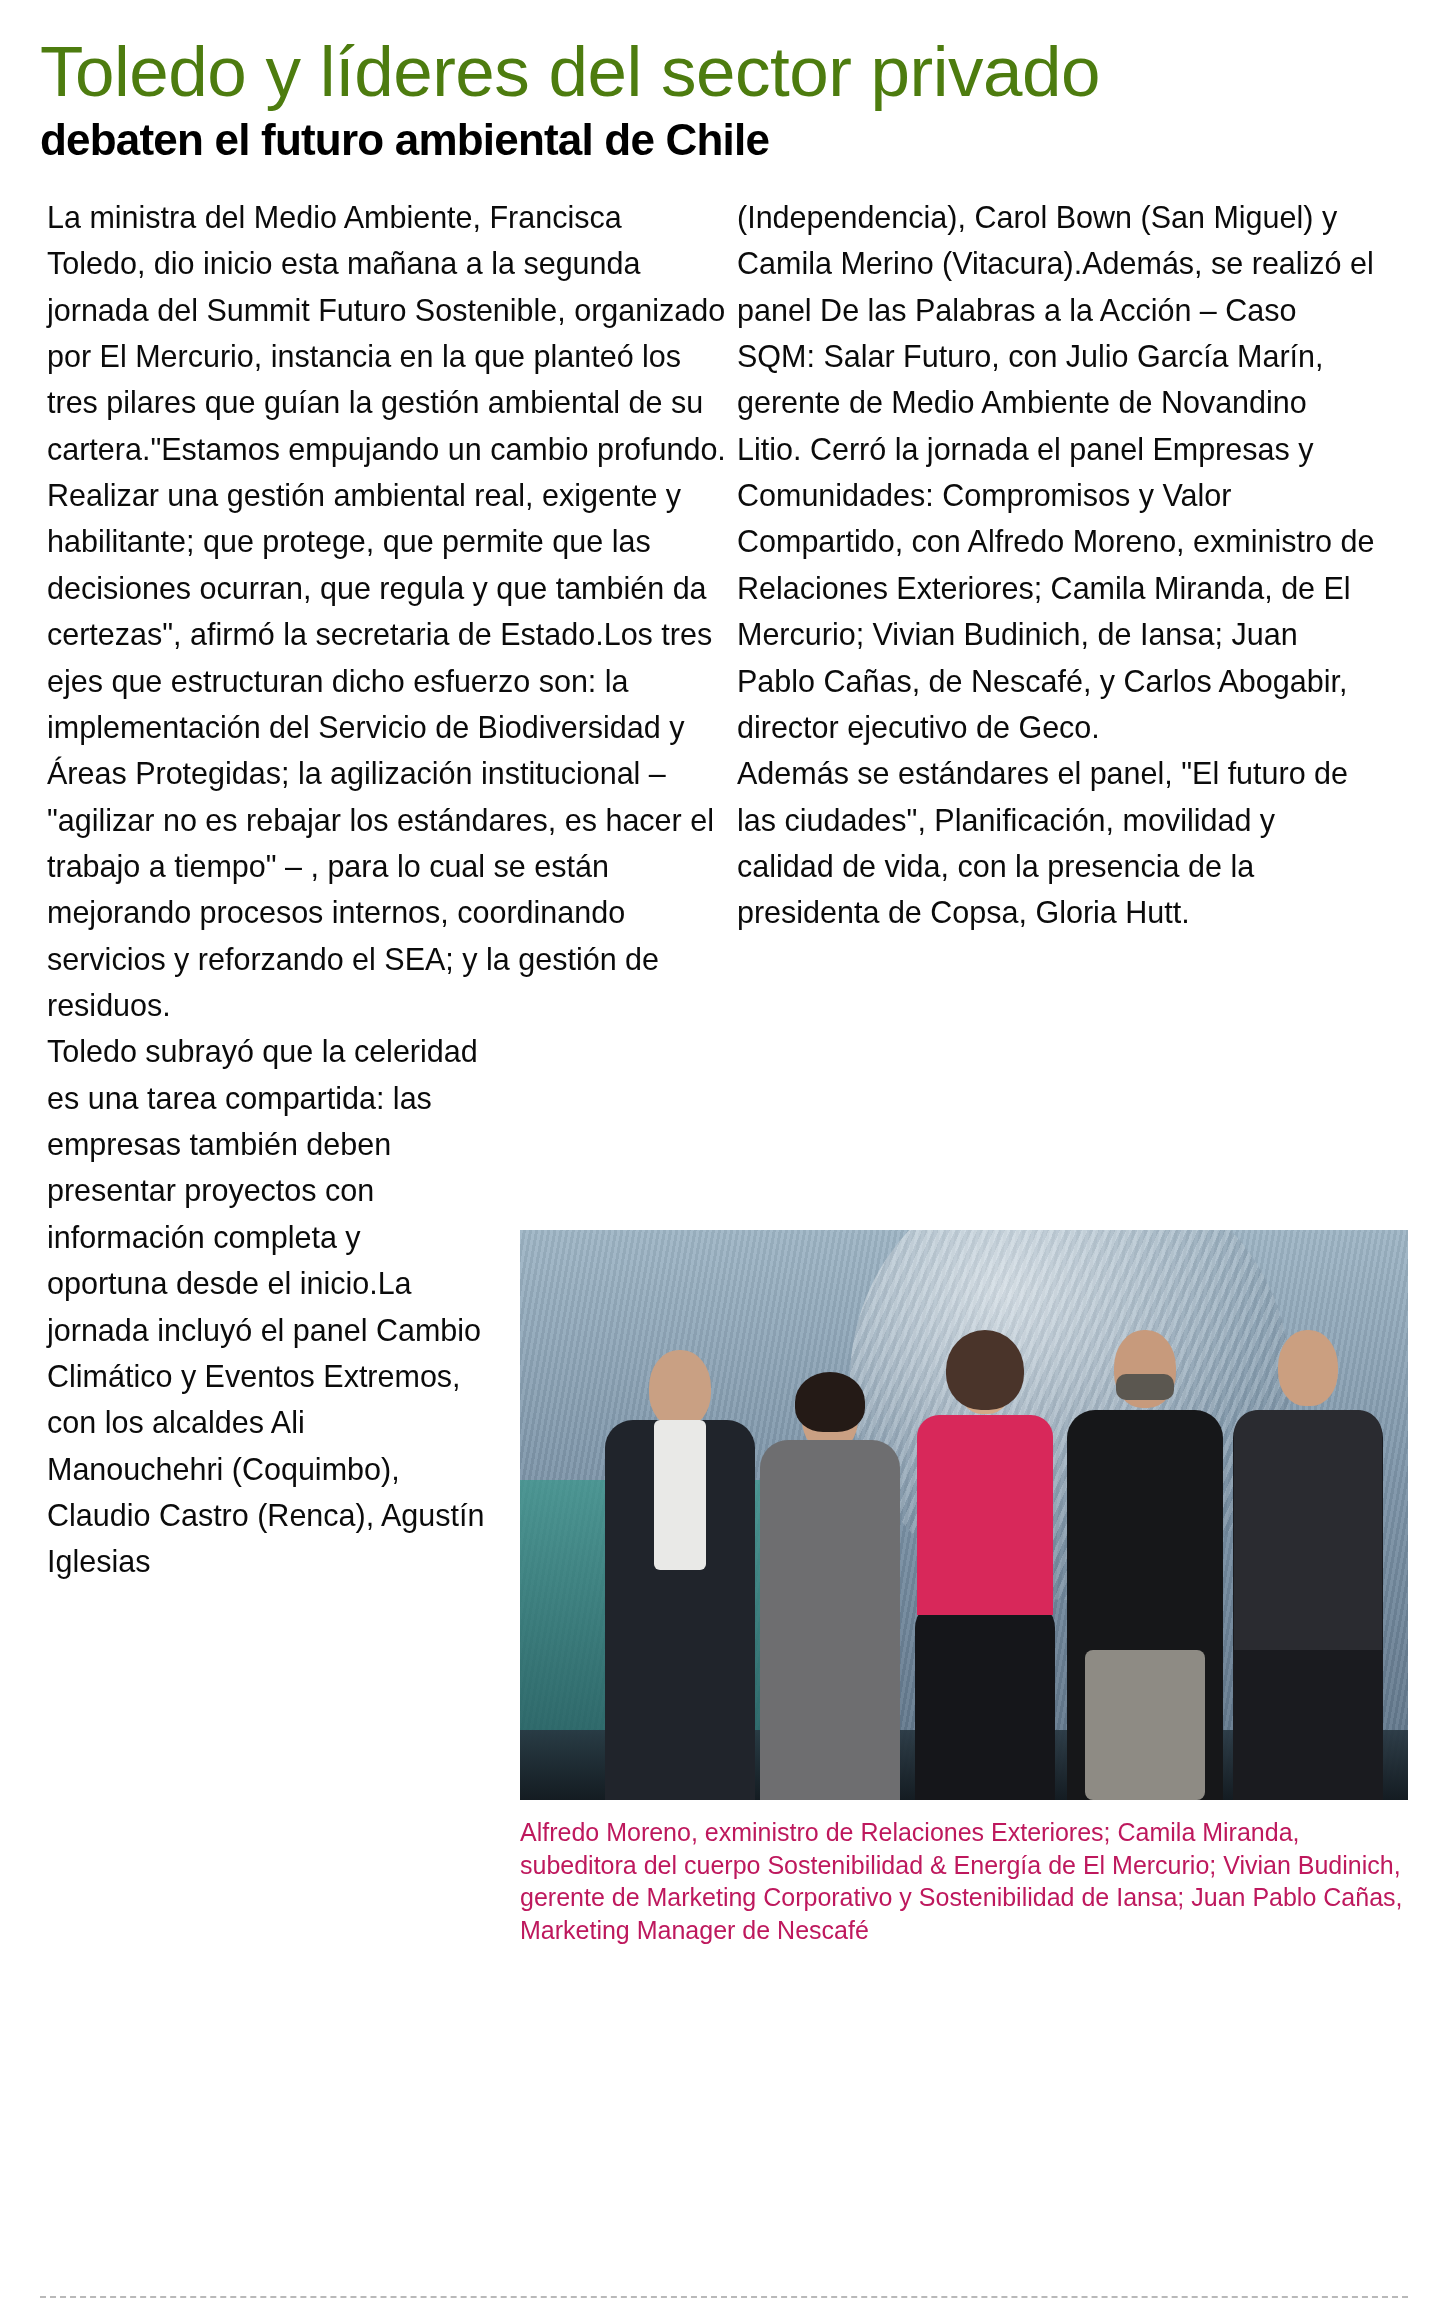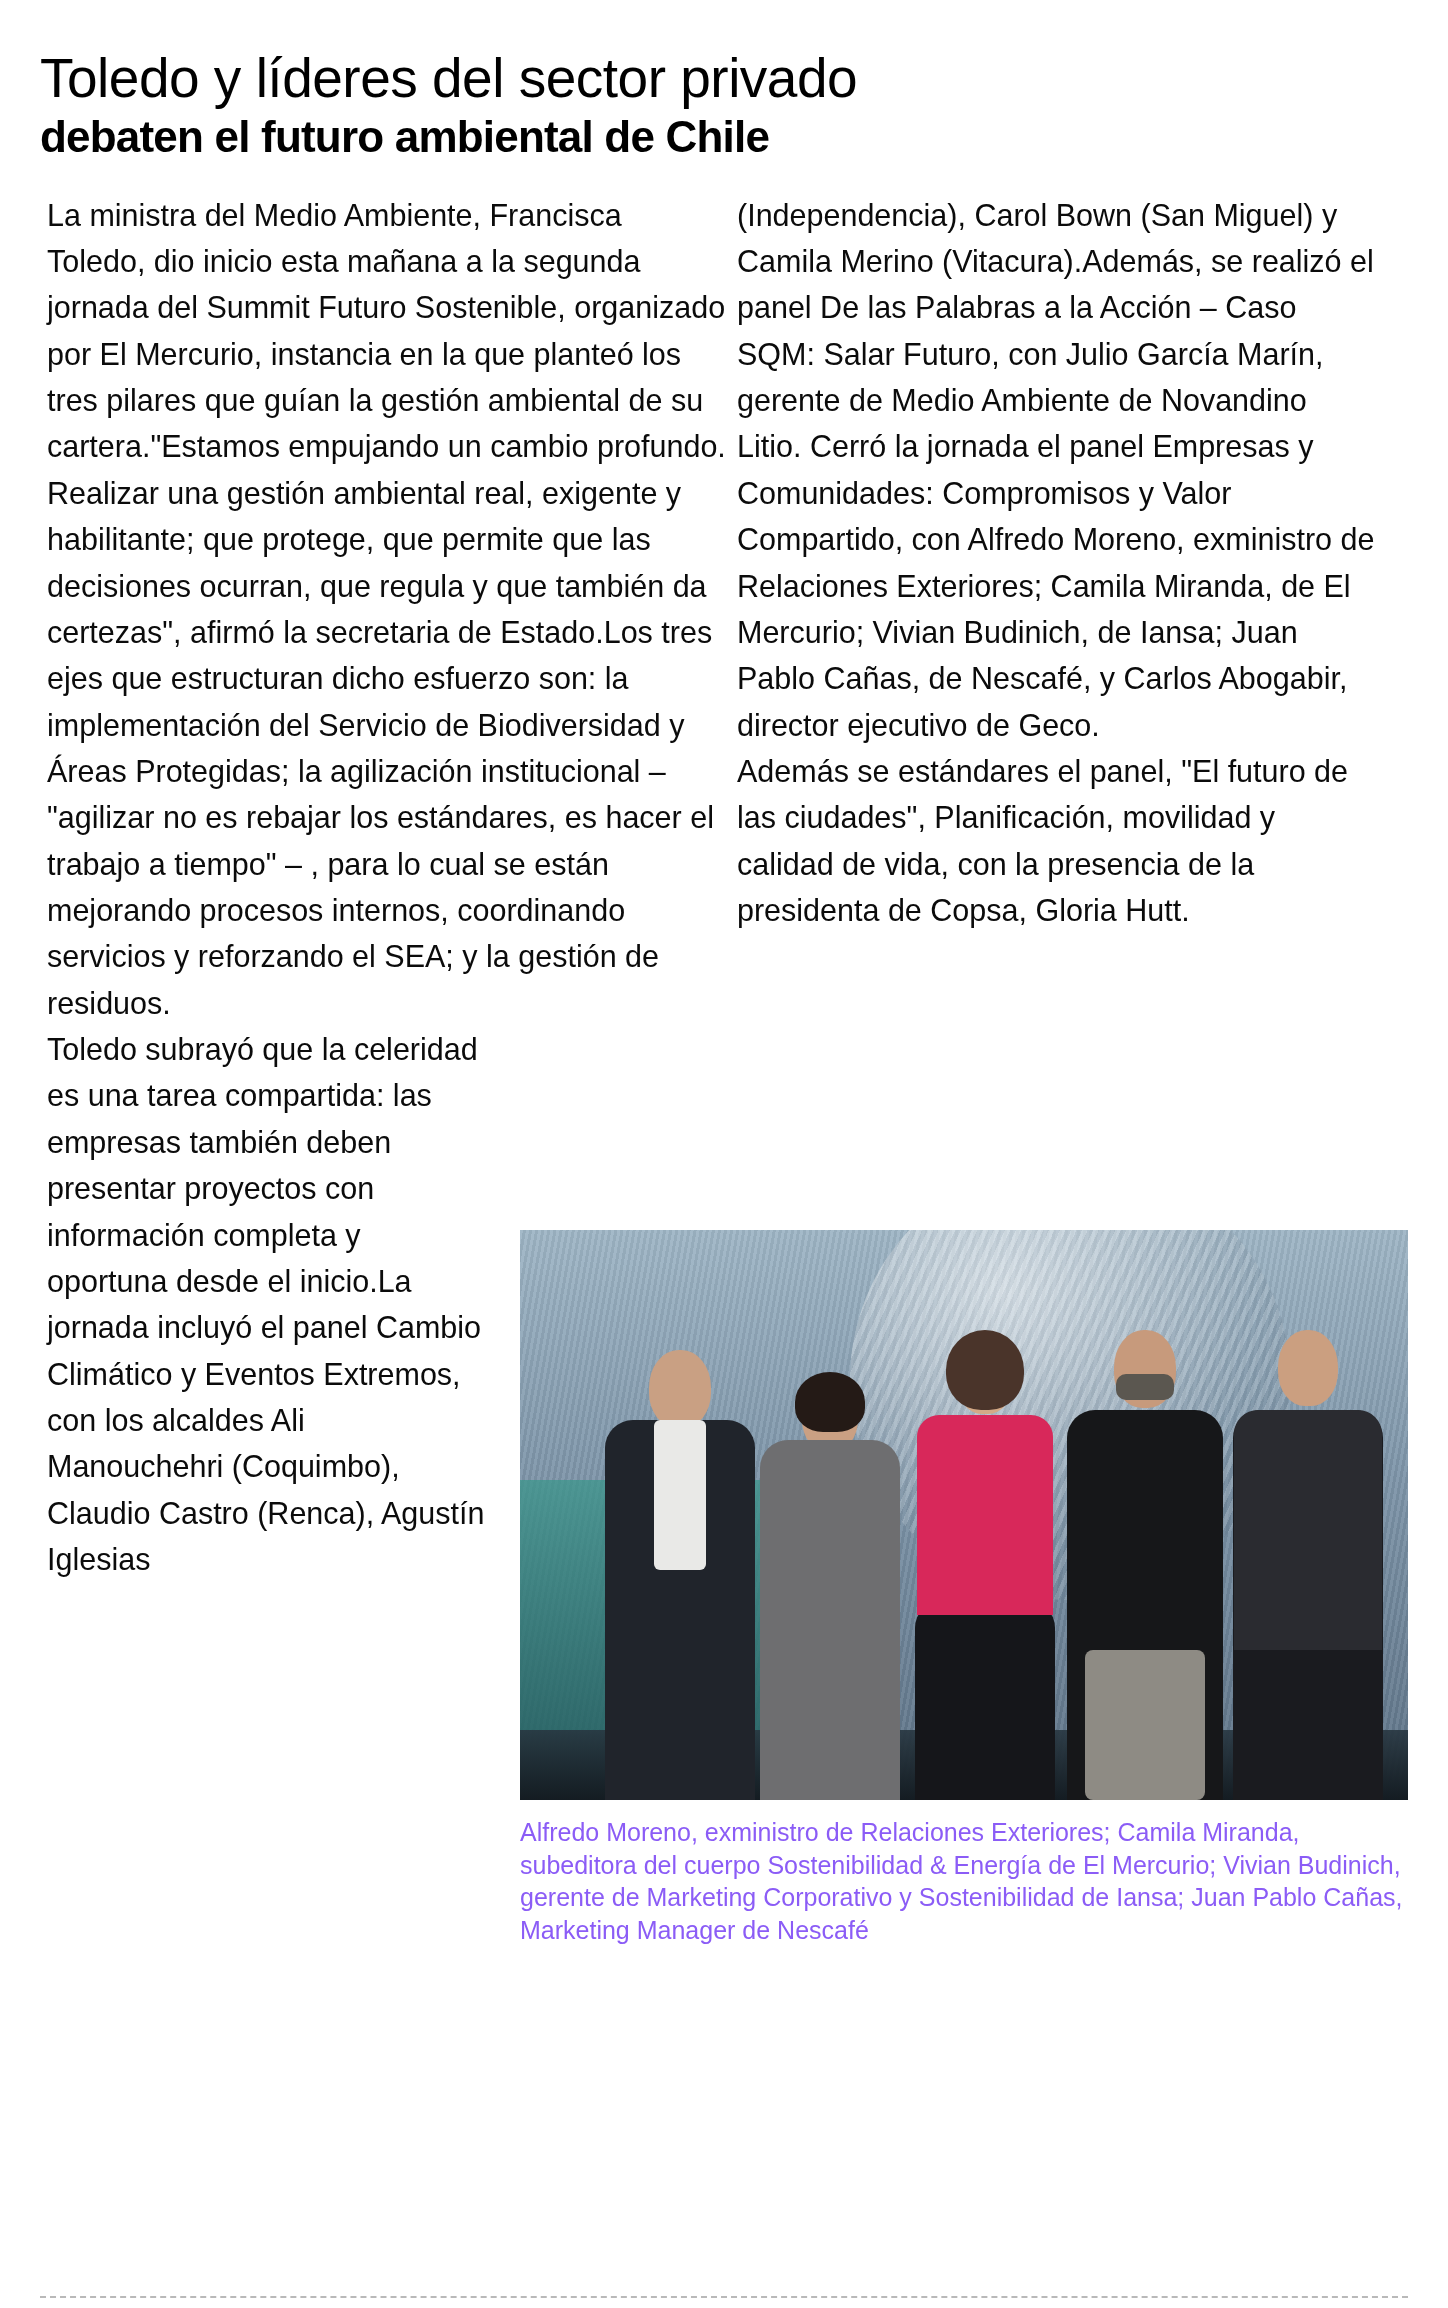--- a/index.html
+++ b/index.html
@@ -19,26 +19,25 @@
     position: relative;
     width: 1448px;
     height: 2308px;
     padding: 0;
     box-sizing: border-box;
   }
   .headline-wrap {
     padding: 34px 40px 0 40px;
   }
   .headline-line1 {
-    font-size: 55px;
+    font-size: 71px;
     font-weight: 400;
     line-height: 1.08;
     letter-spacing: -0.5px;
-    color: #000000;
-    margin-top: 15px;
+    color: #4d7c0f;
   }
   .headline-line2 {
     font-size: 44px;
     font-weight: 700;
     line-height: 1.12;
     letter-spacing: -0.8px;
     color: #000000;
     margin-top: 4px;
   }
   .body-area {
@@ -135,21 +134,21 @@
     position: absolute;
     left: 50%;
     transform: translateX(-50%);
     bottom: 0;
     border-radius: 28px 28px 0 0;
   }
   .caption {
     margin-top: 16px;
     font-size: 25px;
     line-height: 1.3;
-    color: #8b5cf6;
+    color: #be185d;
   }
   .footer-rule {
     position: absolute;
     left: 40px;
     right: 40px;
     bottom: 10px;
     border-top: 2px dashed #b9b9b9;
   }
 </style>
 </head>

